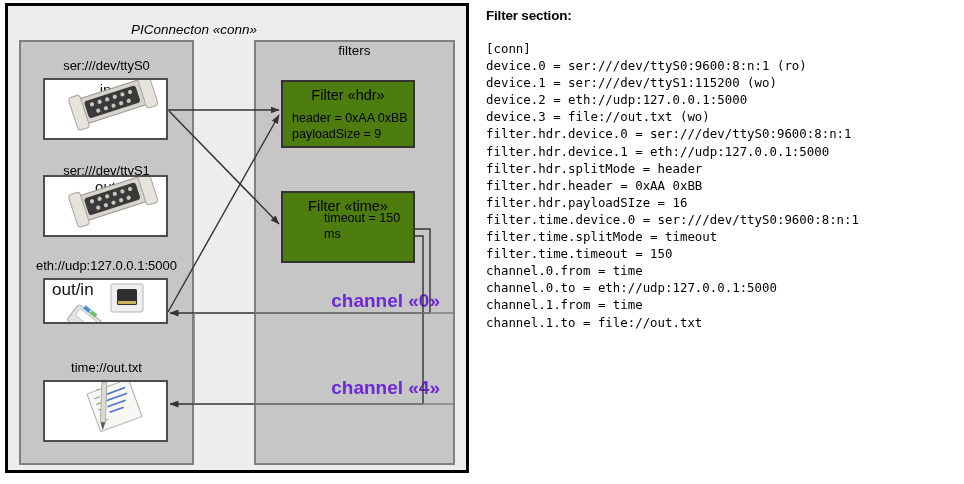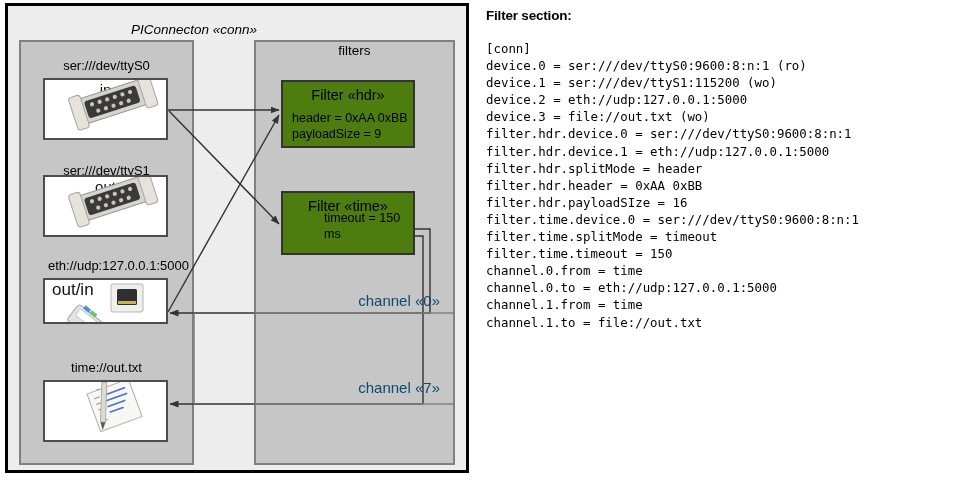--- a/index.html
+++ b/index.html
@@ -38,22 +38,22 @@
 
   
   .filter-box{position:absolute;background:#4d7c0f;border:2px solid #333;
               box-sizing:border-box;}
   .filter-title{position:absolute;left:0;top:4px;width:100%;text-align:center;
                 font-size:14.5px;line-height:18px;color:#000;}
   .filter-props{position:absolute;left:9px;top:28px;font-size:12.5px;
                 line-height:16px;color:#000;}
   #filter-time .filter-props{top:17px;margin-left:32px;}
 
-  .channel-label{position:absolute;text-align:right;font-size:15px;
-                 line-height:16px;color:#0c4a6e;white-space:nowrap;}
+  .channel-label{position:absolute;text-align:right;font-size:19px;
+                 line-height:16px;color:#6d28d9;white-space:nowrap;font-weight:bold;}
 
   
   #config{position:absolute;left:483px;top:0;width:481px;height:484px;}
   #config-heading{position:absolute;left:3px;top:8px;font-size:13.5px;
                   font-weight:bold;color:#000;letter-spacing:-0.2px;}
   #config-lines{position:absolute;left:3px;top:40px;
                 font-family:"DejaVu Sans Mono", monospace;
                 font-size:12.4px;line-height:17.1px;color:#000;
                 white-space:pre;letter-spacing:0px;}
   #config-lines div{height:17.1px;}
@@ -121,21 +121,21 @@
               <circle cx="41" cy="23" r="2.1"></circle>
             <circle cx="49" cy="23" r="2.1"></circle>
           </g>
           <rect x="-8" y="2" width="12" height="34" rx="3" fill="#e6e3dd" stroke="#a8a49c" stroke-width="1"></rect>
           <rect x="64" y="2" width="12" height="34" rx="3" fill="#e6e3dd" stroke="#a8a49c" stroke-width="1"></rect>
         </g>
       </svg>
     </div>
   </div>
 
-  <div class="dev-label" style="left:19px;top:258px;width:175px;margin-left:12px;">eth://udp:127.0.0.1:5000</div>
+  <div class="dev-label" style="left:19px;top:258px;width:175px;">eth://udp:127.0.0.1:5000</div>
   <div class="dev-box" style="left:43px;top:278px;width:125px;height:46px;">
     <div class="dev-inout left">out/in</div>
     <div class="icon-holder">
       <svg width="125" height="62" viewBox="0 0 125 62">
         <rect x="66" y="4" width="32" height="28" rx="2" fill="#efefef" stroke="#b5b5b5" stroke-width="1"></rect>
         <rect x="72" y="9" width="20" height="16" rx="1.5" fill="#2f2f2f"></rect>
         <rect x="77" y="9" width="10" height="6" fill="#2f2f2f"></rect>
         <rect x="73" y="21" width="18" height="3" fill="#c8b35a"></rect>
         <g transform="translate(34,24) rotate(38)">
           <rect x="0" y="0" width="30" height="20" rx="3" fill="#e3e3e3" stroke="#a9a9a9" stroke-width="1"></rect>
@@ -179,29 +179,29 @@
   </div>
 
   <div class="filter-box" id="filter-hdr" style="left:281px;top:80px;width:134px;height:68px;">
     <div class="filter-title">Filter «hdr»</div>
     <div class="filter-props">
       <div>header = 0xAA 0xBB</div>
       <div>payloadSize = 9</div>
     </div>
   </div>
 
-  <div class="filter-box" id="filter-time" style="left:281px;top:191px;width:134px;height:64px;">
+  <div class="filter-box" id="filter-time" style="left:281px;top:191px;width:134px;height:72px;">
     <div class="filter-title">Filter «time»</div>
     <div class="filter-props">
       <div>timeout = 150 ms</div>
     </div>
   </div>
 
   <div class="channel-label" style="left:254px;top:293px;width:186px;">channel «0»</div>
-  <div class="channel-label" style="left:254px;top:380px;width:186px;">channel «7»</div>
+  <div class="channel-label" style="left:254px;top:380px;width:186px;">channel «4»</div>
 
   <svg id="diagram-svg" width="478" height="484">
     <defs>
       <marker id="arrowhead" markerWidth="9" markerHeight="7" refX="8.5" refY="3.5" orient="auto" markerUnits="userSpaceOnUse">
         <polygon points="0 0, 9 3.5, 0 7" fill="#333333"></polygon>
       </marker>
     </defs>
     <g stroke="#333333" stroke-width="1.4" fill="none">
 
       <line x1="168" y1="110" x2="279" y2="110" marker-end="url(#arrowhead)"></line>

